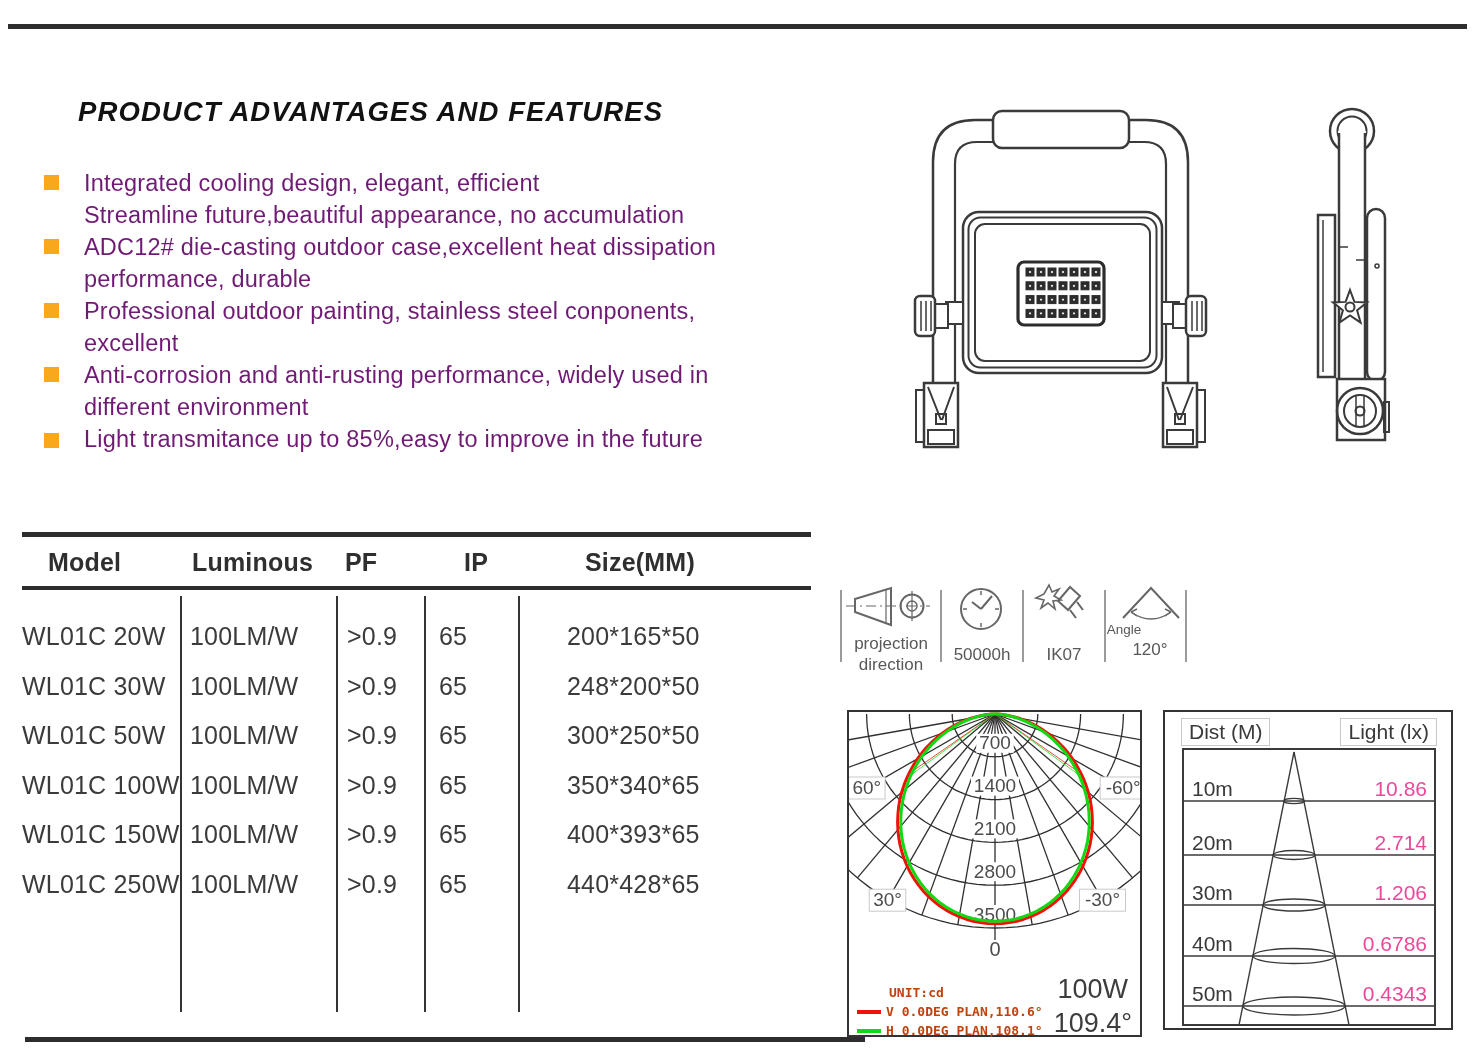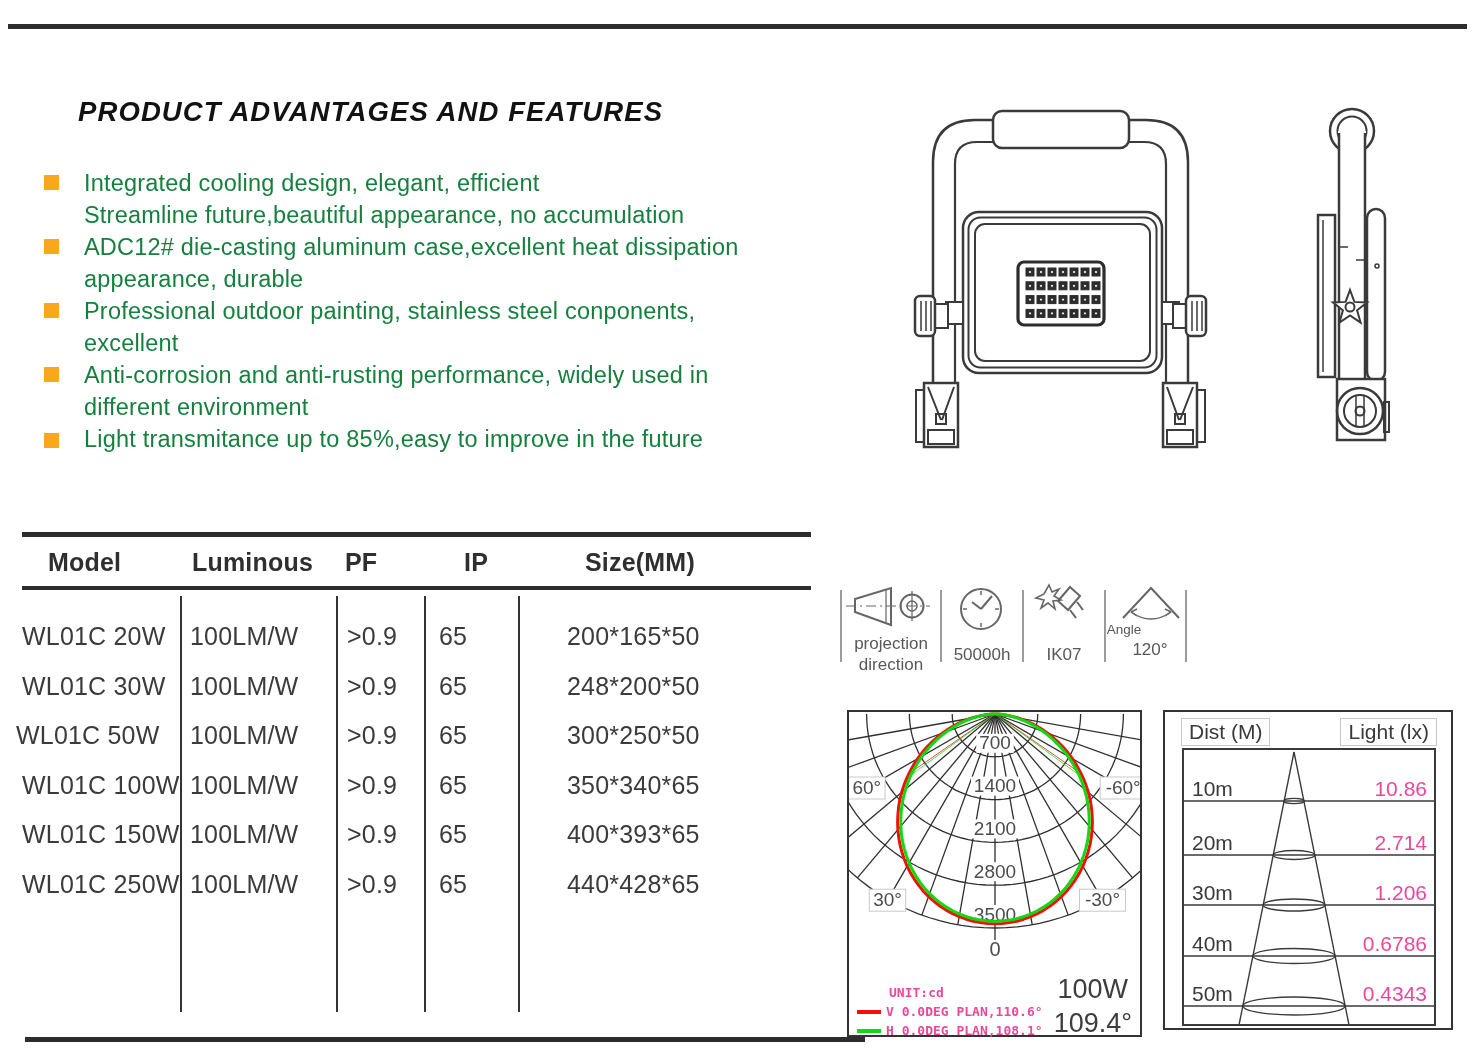--- a/index.html
+++ b/index.html
@@ -2,34 +2,34 @@
 <html><head>
 <meta charset="utf-8">
 <style>
   html,body{margin:0;padding:0;background:#fff;}
   #page{position:relative;width:1475px;height:1053px;background:#fff;overflow:hidden;
         font-family:"Liberation Sans",sans-serif;color:#3b3b3b;}
   .abs{position:absolute;}
   .rule{position:absolute;background:#2d2d2d;}
   #title{position:absolute;left:78px;top:96px;font-size:27.5px;font-weight:800;font-style:italic;
          letter-spacing:1.1px;color:#121212;}
-  .feat{position:absolute;left:84px;width:780px;font-size:23.5px;color:#15803d;letter-spacing:.2px;}
+  .feat{position:absolute;left:84px;width:780px;font-size:23.5px;color:#701a75;letter-spacing:.2px;}
   .bullet{position:absolute;left:44px;width:15px;height:15px;background:#F7A81B;}
   
   .th{position:absolute;font-size:25px;font-weight:700;color:#2f2f2f;letter-spacing:.2px;}
   .td{position:absolute;font-size:25px;color:#3b3b3b;letter-spacing:.2px;white-space:nowrap;margin-top:16px;}
   .vline{position:absolute;width:2px;background:#333;}
   
   .iconlbl{position:absolute;font-size:17px;color:#585858;text-align:center;}
   .iconlbl.small{font-size:13.5px;}
   
   #polar-box{position:absolute;left:847px;top:710px;width:291px;height:323px;border:2px solid #333;background:#fff;}
   #polar-svg{position:absolute;left:0;top:0;}
   svg text{font-family:"Liberation Sans",sans-serif;}
-  .mono{font-family:"DejaVu Sans Mono",monospace;font-weight:700;font-size:13px;color:#ec4899;white-space:nowrap;}
+  .mono{font-family:"DejaVu Sans Mono",monospace;font-weight:700;font-size:13px;color:#c2410c;white-space:nowrap;}
   .legend-row{position:absolute;display:flex;align-items:center;gap:5px;}
   .swatch{display:inline-block;width:24px;height:4px;}
   .bigthin{position:absolute;font-size:27px;color:#3d3d3d;text-align:right;}
   
   #dist-panel{position:absolute;left:1163px;top:710px;width:286px;height:316px;border:2px solid #333;background:#fff;}
   .hdrbox{position:absolute;top:6px;font-size:21px;color:#3a3a3a;border:1px solid #c9c9c9;padding:1px 7px;background:#fff;white-space:nowrap;}
   #inner-box{position:absolute;left:17px;top:36px;width:250px;height:274px;border:2px solid #3a3a3a;}
   .drow-label{position:absolute;left:8px;font-size:21px;color:#3a3a3a;}
   .drow-val{position:absolute;right:7px;font-size:21px;color:#ec4899;text-align:right;}
   .drawing{position:absolute;}
@@ -42,22 +42,22 @@
   <div class="rule" style="left:8px;top:24px;width:1459px;height:5px;"></div>
   <div class="rule" style="left:25px;top:1037px;width:840px;height:5px;"></div>
 
   <div id="title">PRODUCT ADVANTAGES AND FEATURES</div>
 
   <div>
     <span class="bullet" style="top:175px"></span>
     <div class="feat" style="top:170px">Integrated cooling design, elegant, efficient</div>
     <div class="feat" style="top:202px">Streamline future,beautiful appearance, no accumulation</div>
     <span class="bullet" style="top:239px"></span>
-    <div class="feat" style="top:234px">ADC12# die-casting aluminum case,excellent heat dissipation</div>
-    <div class="feat" style="top:266px">appearance, durable</div>
+    <div class="feat" style="top:234px">ADC12# die-casting outdoor case,excellent heat dissipation</div>
+    <div class="feat" style="top:266px">performance, durable</div>
     <span class="bullet" style="top:303px"></span>
     <div class="feat" style="top:298px">Professional outdoor painting, stainless steel conponents,</div>
     <div class="feat" style="top:330px">excellent</div>
     <span class="bullet" style="top:367px"></span>
     <div class="feat" style="top:362px">Anti-corrosion and anti-rusting performance, widely used in</div>
     <div class="feat" style="top:394px">different environment</div>
     <span class="bullet" style="top:433px"></span>
     <div class="feat" style="top:426px">Light transmitance up to 85%,easy to improve in the future</div>
   </div>
 
@@ -206,21 +206,21 @@
     <div class="td" style="left:347px;top:606px">&gt;0.9</div>
     <div class="td" style="left:439px;top:606px">65</div>
     <div class="td" style="left:567px;top:606px">200*165*50</div>
 
     <div class="td" style="left:22px;top:656px">WL01C 30W</div>
     <div class="td" style="left:190px;top:656px">100LM/W</div>
     <div class="td" style="left:347px;top:656px">&gt;0.9</div>
     <div class="td" style="left:439px;top:656px">65</div>
     <div class="td" style="left:567px;top:656px">248*200*50</div>
 
-    <div class="td" style="left:16px;top:705px">WL01C 50W</div>
+    <div class="td" style="left:22px;top:705px">WL01C 50W</div>
     <div class="td" style="left:190px;top:705px">100LM/W</div>
     <div class="td" style="left:347px;top:705px">&gt;0.9</div>
     <div class="td" style="left:439px;top:705px">65</div>
     <div class="td" style="left:567px;top:705px">300*250*50</div>
 
     <div class="td" style="left:22px;top:755px">WL01C 100W</div>
     <div class="td" style="left:190px;top:755px">100LM/W</div>
     <div class="td" style="left:347px;top:755px">&gt;0.9</div>
     <div class="td" style="left:439px;top:755px">65</div>
     <div class="td" style="left:567px;top:755px">350*340*65</div>

